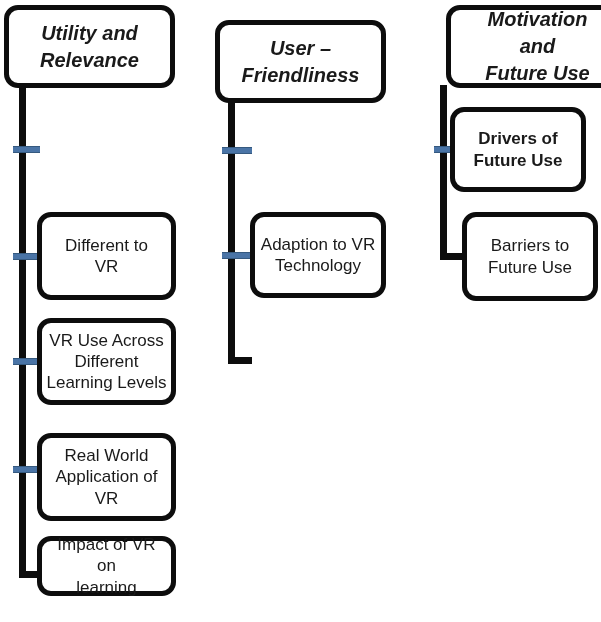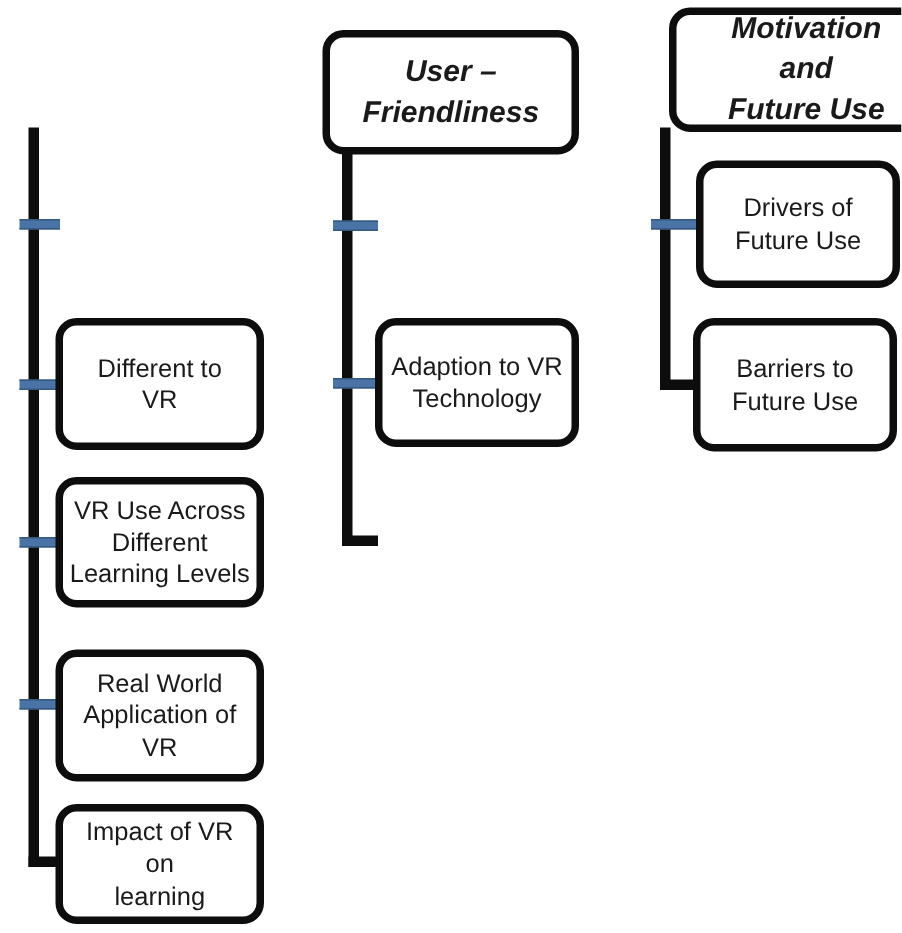--- a/index.html
+++ b/index.html
@@ -58,41 +58,43 @@
     border-top: 1px solid #35597f;
     border-bottom: 1px solid #35597f;
     z-index: 1;
   }
 </style>
 </head>
 <body>
 
 <div class="diagram">
 
+  <div class="box header-box" style="left:4px; top:5px; width:171px; height:83px;">Utility and
+Relevance</div>
 
   <div class="trunk" style="left:19px; top:85px; height:493px;"></div>
 
   <div class="tick" style="left:13px; top:146px; width:27px;"></div>
 
   <div class="tick" style="left:13px; top:253px; width:27px;"></div>
   <div class="box" style="left:37px; top:212px; width:139px; height:88px;">Different to
 VR</div>
 
   <div class="tick" style="left:13px; top:358px; width:27px;"></div>
   <div class="box" style="left:37px; top:318px; width:139px; height:87px;">VR Use Across
 Different
 Learning Levels</div>
 
   <div class="tick" style="left:13px; top:466px; width:27px;"></div>
   <div class="box" style="left:37px; top:433px; width:139px; height:88px;">Real World
 Application of
 VR</div>
 
   <div class="elbow" style="left:19px; top:571px; width:22px;"></div>
-  <div class="box" style="left:37px; top:536px; width:139px; height:80px;">Impact of VR on
+  <div class="box" style="left:37px; top:536px; width:139px; height:60px;">Impact of VR on
 learning</div>
 
   <div class="box header-box" style="left:215px; top:20px; width:171px; height:83px;">User –
 Friendliness</div>
 
   <div class="trunk" style="left:228px; top:85px; height:279px;"></div>
 
   <div class="tick" style="left:222px; top:147px; width:30px;"></div>
 
   <div class="tick" style="left:222px; top:252px; width:30px;"></div>
@@ -100,20 +102,20 @@
 Technology</div>
 
   <div class="elbow" style="left:228px; top:357px; width:24px;"></div>
 
   <div class="box header-box" style="left:446px; top:5px; width:171px; height:83px;padding-left:16px;">Motivation and
 Future Use</div>
 
   <div class="trunk" style="left:440px; top:85px; height:175px;"></div>
 
   <div class="tick" style="left:434px; top:146px; width:30px;"></div>
-  <div class="box" style="left:464px; top:107px; width:136px; height:85px;">Drivers of
+  <div class="box" style="left:450px; top:107px; width:136px; height:85px;font-weight:bold;">Drivers of
 Future Use</div>
 
   <div class="elbow" style="left:440px; top:253px; width:24px;"></div>
   <div class="box" style="left:462px; top:212px; width:136px; height:89px;">Barriers to
 Future Use</div>
 
 </div>
 
 </body></html>

